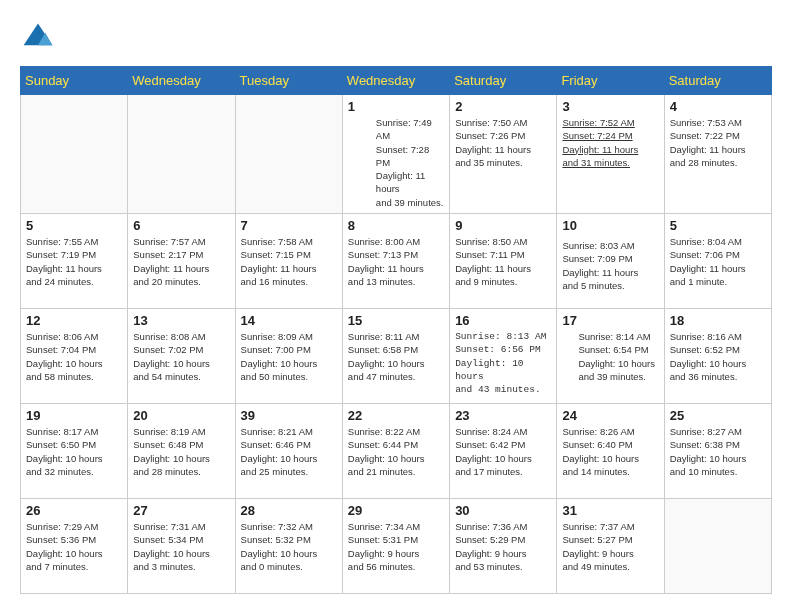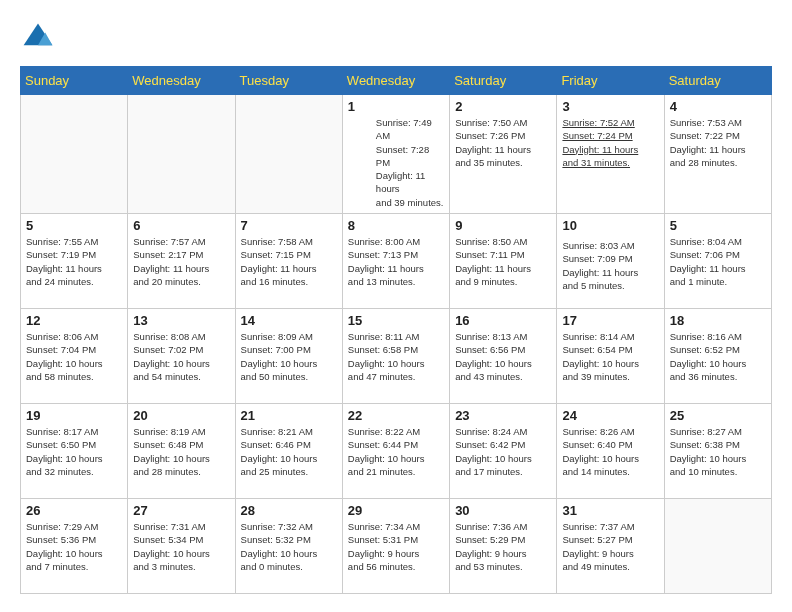--- a/index.html
+++ b/index.html
@@ -236,28 +236,28 @@
         </td>
         <td>
           <div class="day-num">15</div>
           <div class="day-info" style="white-space: pre-line;">Sunrise: 8:11 AM
 Sunset: 6:58 PM
 Daylight: 10 hours
 and 47 minutes.</div>
         </td>
         <td>
           <div class="day-num">16</div>
-          <div class="day-info" style="white-space: pre-line;">Sunrise: 8:13 AM
+          <div class="day-info" style="white-space: pre-line; font-family: Liberation Mono, monospace;">Sunrise: 8:13 AM
 Sunset: 6:56 PM
 Daylight: 10 hours
 and 43 minutes.</div>
         </td>
         <td>
           <div class="day-num">17</div>
-          <div class="day-info" style="white-space: pre-line;">Sunrise: 8:14 AM
+          <div class="day-info" style="white-space: pre-line; margin-left: 16px;">Sunrise: 8:14 AM
 Sunset: 6:54 PM
 Daylight: 10 hours
 and 39 minutes.</div>
         </td>
         <td>
           <div class="day-num">18</div>
           <div class="day-info" style="white-space: pre-line;">Sunrise: 8:16 AM
 Sunset: 6:52 PM
 Daylight: 10 hours
 and 36 minutes.</div>
@@ -272,21 +272,21 @@
 and 32 minutes.</div>
         </td>
         <td>
           <div class="day-num">20</div>
           <div class="day-info" style="white-space: pre-line;">Sunrise: 8:19 AM
 Sunset: 6:48 PM
 Daylight: 10 hours
 and 28 minutes.</div>
         </td>
         <td>
-          <div class="day-num">21</div>
+          <div class="day-num">39</div>
           <div class="day-info" style="white-space: pre-line;">Sunrise: 8:21 AM
 Sunset: 6:46 PM
 Daylight: 10 hours
 and 25 minutes.</div>
         </td>
         <td>
           <div class="day-num">22</div>
           <div class="day-info" style="white-space: pre-line;">Sunrise: 8:22 AM
 Sunset: 6:44 PM
 Daylight: 10 hours

